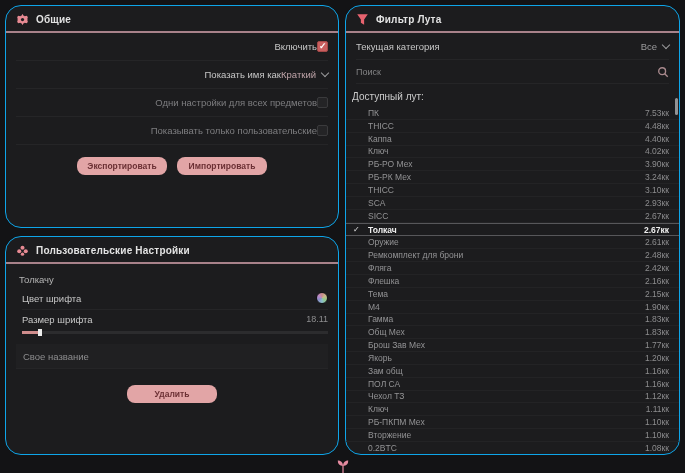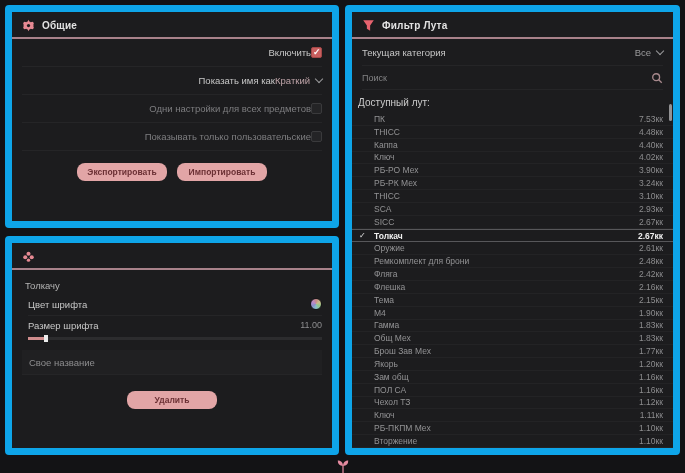--- a/index.html
+++ b/index.html
@@ -1,22 +1,22 @@
 <!DOCTYPE html>
 <html><head>
 <meta charset="utf-8">
 <style>
   html,body{margin:0;padding:0;background:#0e0e10;}
   .screen{
     position:relative;width:685px;height:473px;background:#131315;
     font-family:"Liberation Sans", sans-serif;overflow:hidden;
   }
   .panel{
-    position:absolute;background:#1c1c1e;border:7px solid #0ea5e9;
-    border-radius:4px;box-sizing:border-box;overflow:hidden;
+    position:absolute;background:#1c1c1e;border:1px solid #0ea5e9;
+    border-radius:16px;box-sizing:border-box;overflow:hidden;
   }
   #panel-general{left:5px;top:5px;width:334px;height:223px;}
   #panel-custom{left:5px;top:236px;width:334px;height:219px;}
   #panel-filter{left:345px;top:5px;width:335px;height:450px;}
   .panel-header{
     display:flex;align-items:center;gap:7px;height:22px;padding:2px 10px 0 10px;
   }
   .panel-title{font-size:10px;font-weight:bold;color:#e3e3e3;letter-spacing:.2px;}
   .panel-divider{height:2px;background:#a8828a;margin:1px 0 0 0;}
   .icon{display:inline-flex;align-items:center;justify-content:center;}
@@ -152,33 +152,34 @@
   <section class="panel" id="panel-custom">
     <div class="panel-header">
       <span class="icon">
         <svg width="13" height="13" viewBox="0 0 16 16" fill="#e78a93">
             <circle cx="8" cy="4.5" r="2.5"></circle>
             <circle cx="4" cy="9" r="2.5"></circle>
             <circle cx="12" cy="9" r="2.5"></circle>
             <circle cx="8" cy="12.5" r="2.1"></circle>
           </svg>
       </span>
+      <span class="panel-title">Пользовательские Настройки</span>
     </div>
     <div class="panel-divider"></div>
 
     <div class="item-label">Толкачу</div>
 
     <div class="sub-row">
       <span class="set-label">Цвет шрифта</span>
       <span class="color-wheel"></span>
     </div>
 
     <div class="sub-row noline">
       <span class="set-label">Размер шрифта</span>
-      <span class="size-value">11.00</span>
+      <span class="size-value">18.11</span>
     </div>
     <div class="slider">
       <div class="slider-fill"></div>
       <div class="slider-handle"></div>
     </div>
 
     <div class="name-input-row">
       <input class="name-input" type="text" placeholder="Свое название" style="">
     </div>
 

